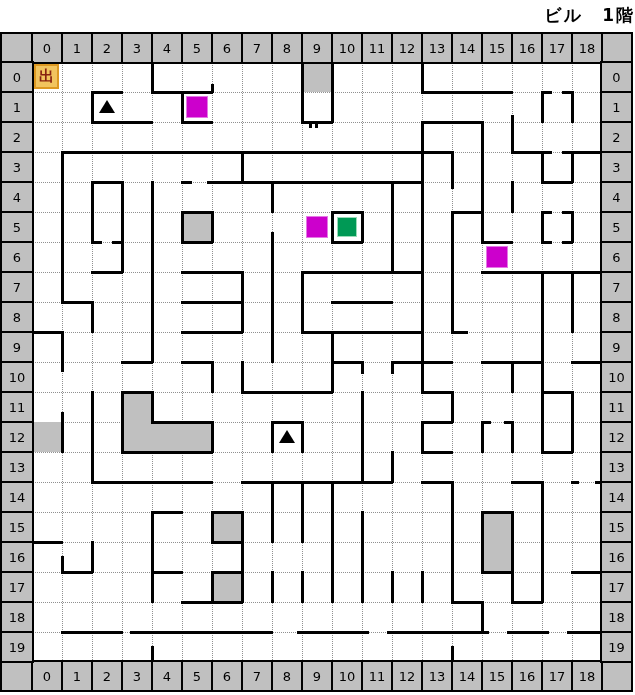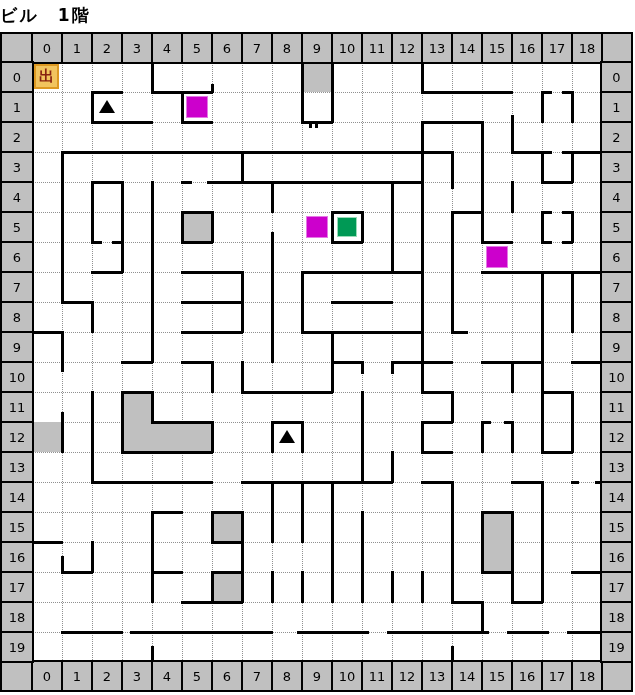--- a/index.html
+++ b/index.html
@@ -1,19 +1,19 @@
 <!DOCTYPE html>
 <html><head>
 <meta charset="utf-8">
 <style>
   html,body{margin:0;padding:0;background:#fff;}
   #stage{position:relative;width:635px;height:695px;background:#ffffff;overflow:hidden;
          font-family:"DejaVu Sans","Liberation Sans",sans-serif;}
-  #title{position:absolute;left:0;top:4px;width:610px;text-align:left;
-         font-size:17px;font-weight:bold;color:#000;letter-spacing:2px;}
+  #title{position:absolute;left:0;top:4px;width:610px;text-align:right;
+         font-size:17px;font-weight:bold;color:#000;letter-spacing:2px;padding-left:25px;}
   .hdrcell{position:absolute;box-sizing:border-box;border:2px solid #000;
            display:flex;align-items:center;justify-content:center;
            font-size:13px;color:#000;}
   .gline{position:absolute;pointer-events:none;}
   .wall{position:absolute;background:#000;}
   .graycell{position:absolute;}
   .item{position:absolute;}
   .tri{position:absolute;width:0;height:0;}
   #exitcell{position:absolute;box-sizing:border-box;display:flex;align-items:center;
             justify-content:center;font-weight:bold;font-size:15px;}

